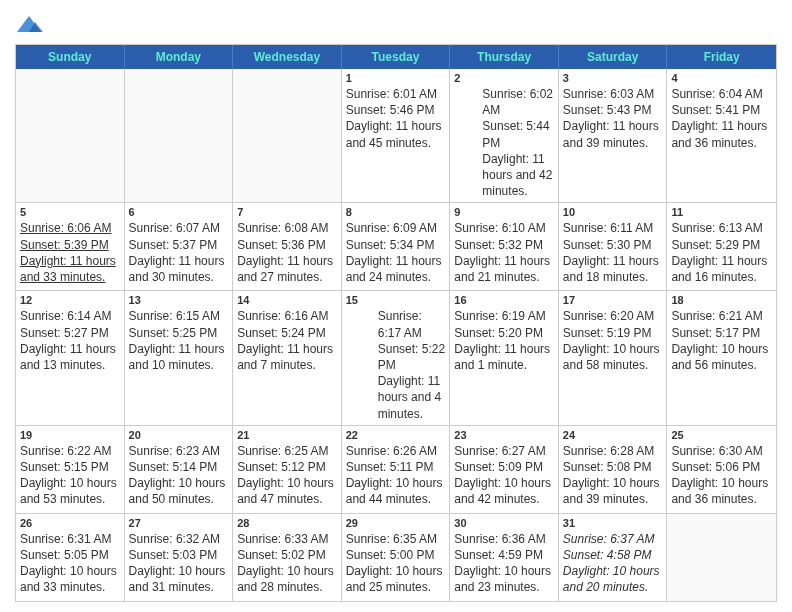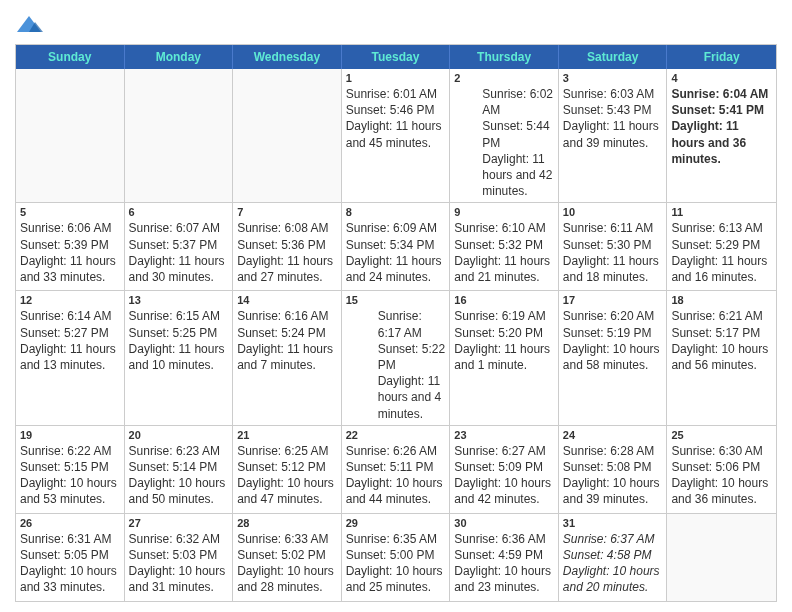--- a/index.html
+++ b/index.html
@@ -164,29 +164,29 @@
 Daylight: 11 hours and 42 minutes.</div>
           </div>
           <div class="cal-cell">
             <div class="day-num">3</div>
             <div class="cell-text" style="white-space: pre-line;">Sunrise: 6:03 AM
 Sunset: 5:43 PM
 Daylight: 11 hours and 39 minutes.</div>
           </div>
           <div class="cal-cell">
             <div class="day-num">4</div>
-            <div class="cell-text" style="white-space: pre-line; font-weight: bold;">Sunrise: 6:04 AM
+            <div class="cell-text" style="white-space: pre-line;">Sunrise: 6:04 AM
 Sunset: 5:41 PM
 Daylight: 11 hours and 36 minutes.</div>
           </div>
         </div>
         <div class="cal-row">
           <div class="cal-cell">
             <div class="day-num">5</div>
-            <div class="cell-text" style="white-space: pre-line;">Sunrise: 6:06 AM
+            <div class="cell-text" style="white-space: pre-line; text-decoration: underline;">Sunrise: 6:06 AM
 Sunset: 5:39 PM
 Daylight: 11 hours and 33 minutes.</div>
           </div>
           <div class="cal-cell">
             <div class="day-num">6</div>
             <div class="cell-text" style="white-space: pre-line;">Sunrise: 6:07 AM
 Sunset: 5:37 PM
 Daylight: 11 hours and 30 minutes.</div>
           </div>
           <div class="cal-cell">

